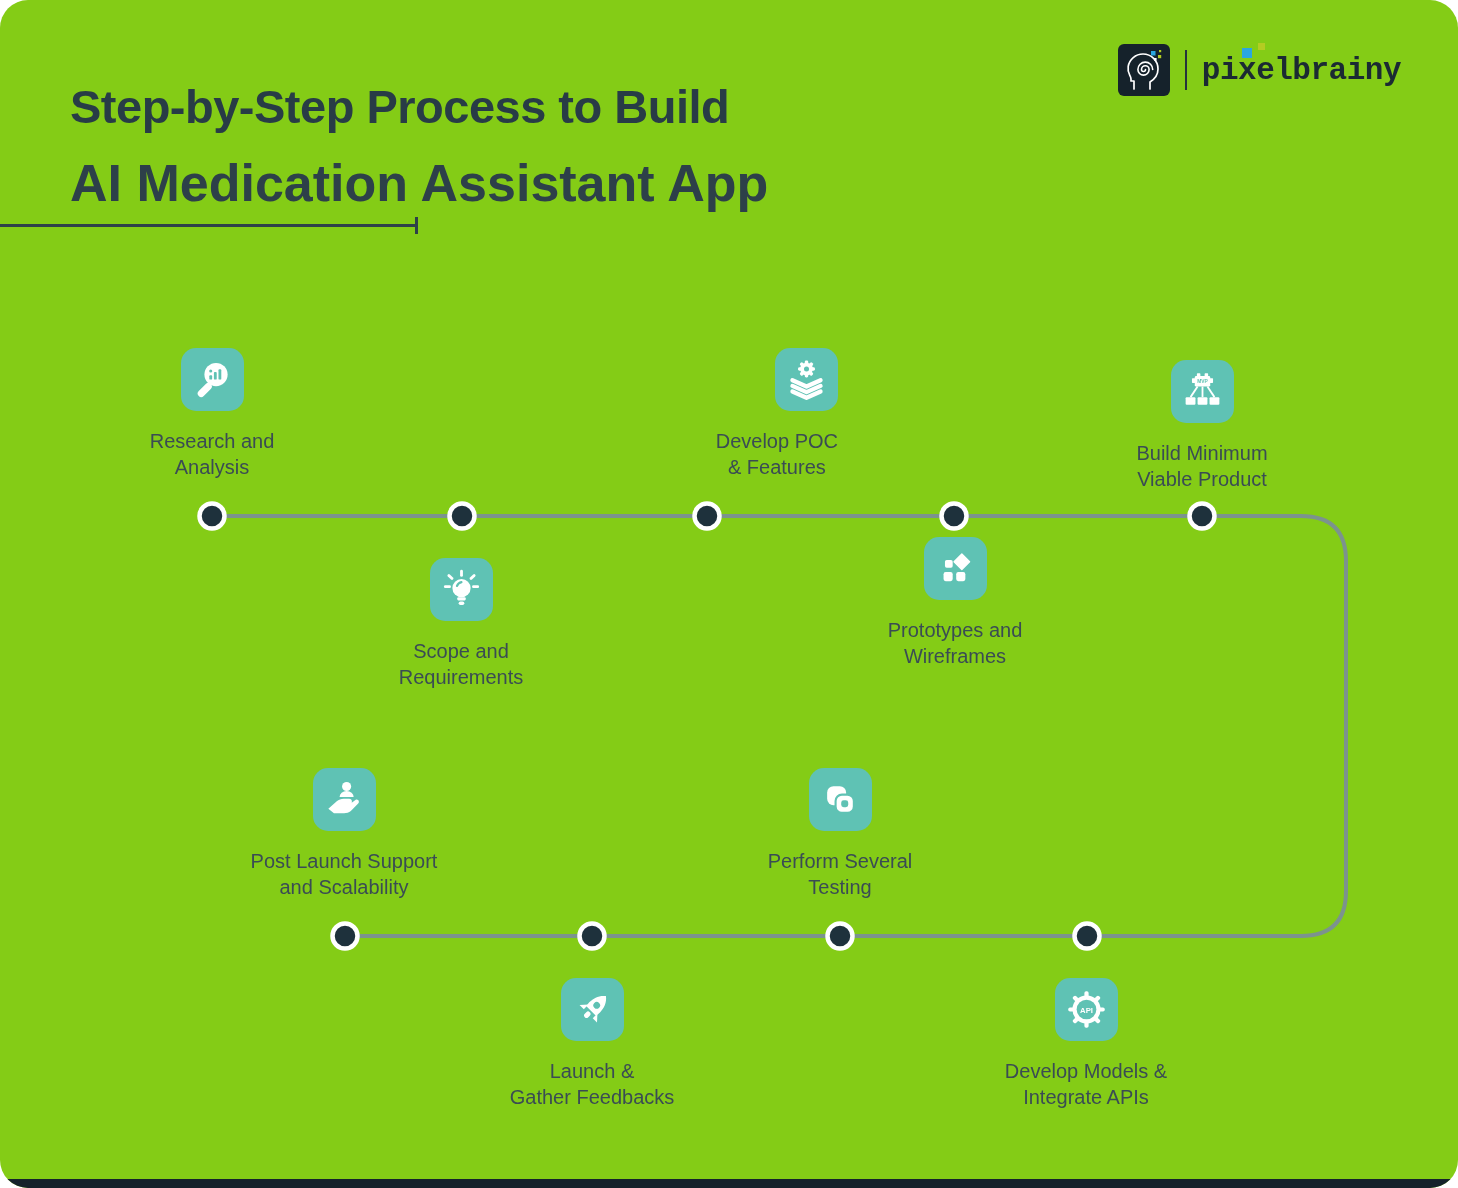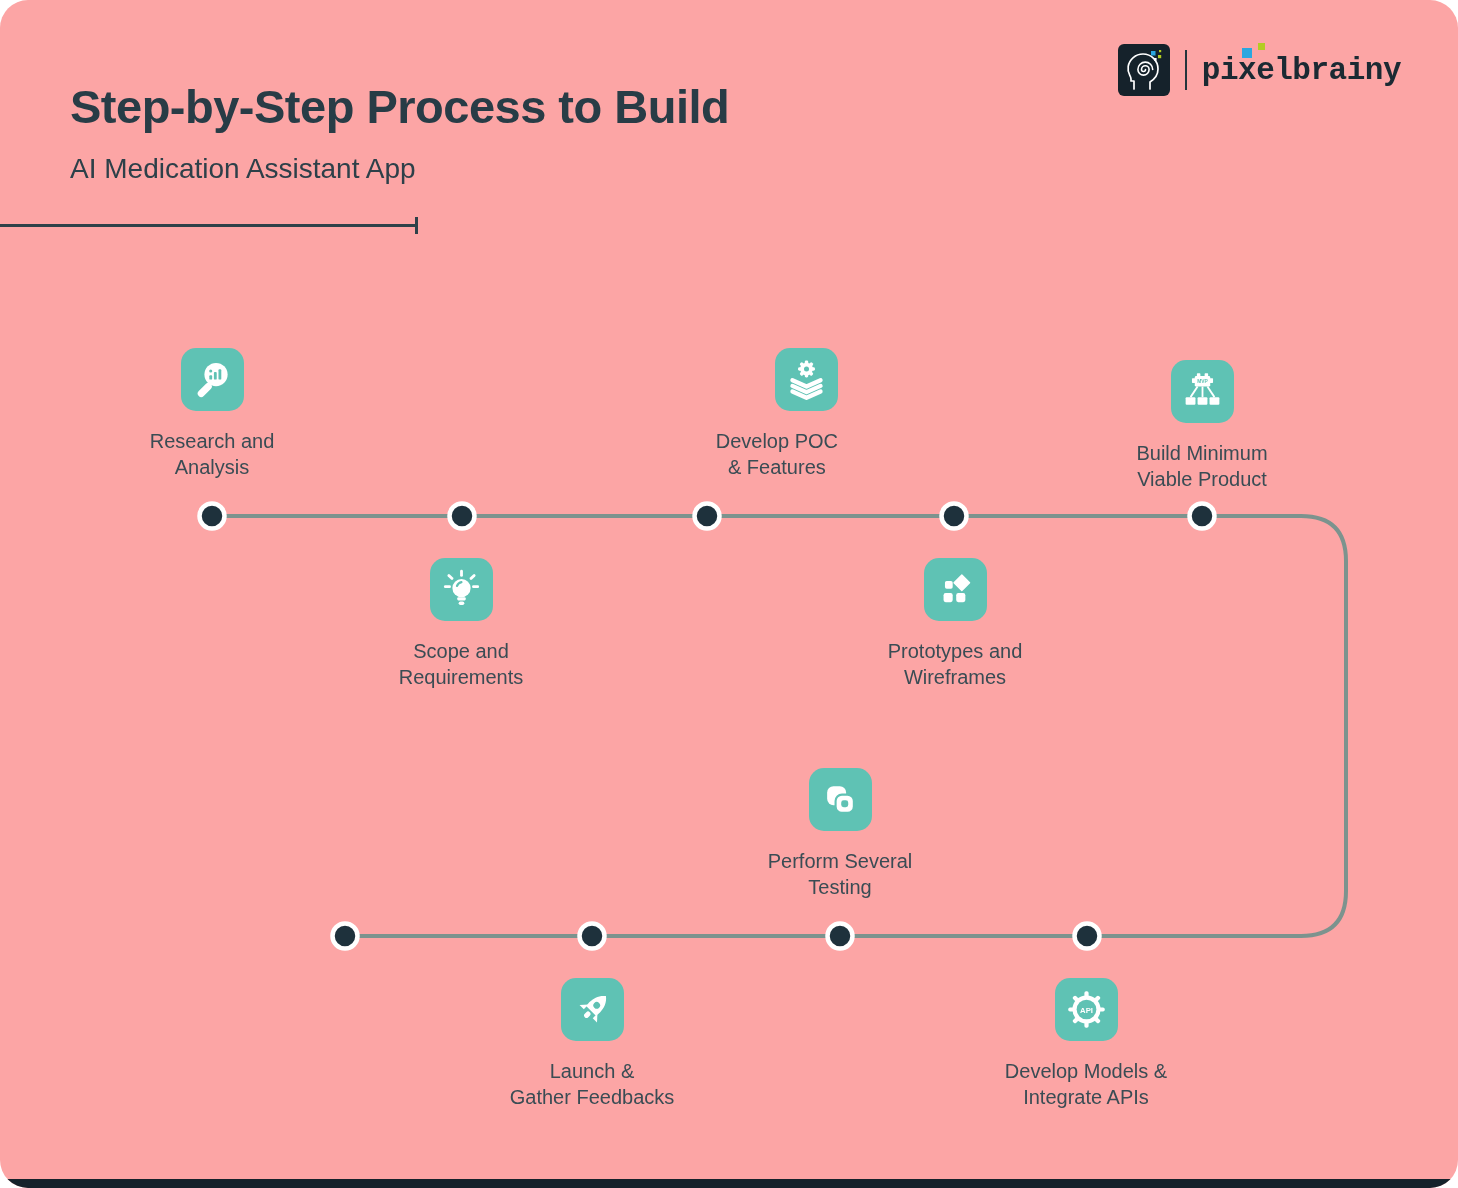--- a/index.html
+++ b/index.html
@@ -1,25 +1,25 @@
 <!DOCTYPE html>
 <html><head>
 <meta charset="utf-8">
 <style>
   * { margin:0; padding:0; box-sizing:border-box; }
   html,body { background:#ffffff; }
   body { width:1458px; height:1188px; font-family:"Liberation Sans", sans-serif; }
   .canvas {
     position:relative; width:1458px; height:1188px;
-    background:#fca5a5; border-radius:28px; overflow:hidden;
+    background:#84cc16; border-radius:28px; overflow:hidden;
   }
   
   .title-block { position:absolute; left:70px; top:78px; color:#283c46; }
   .title-bold { font-size:47px; font-weight:800; letter-spacing:-0.5px; line-height:58px; }
-  .title-regular { font-size:28px; font-weight:400; line-height:54px; margin-top:6px; color:#2d4049; }
+  .title-regular { font-size:52px; font-weight:700; line-height:54px; margin-top:20px; color:#2d4049; }
   .rule { position:absolute; left:0; top:224px; width:417px; height:3px; background:#2e4149; }
   .rule-tick { position:absolute; left:415px; top:217px; width:3px; height:17px; background:#2e4149; }
 
   
   .brand { position:absolute; top:44px; right:57px; display:flex; align-items:center; gap:15px;font-family:Liberation Mono, monospace; }
   .brand-divider { width:2px; height:40px; background:#24343c; }
   .wordmark-wrap { position:relative; }
   .wordmark { font-size:31px; font-weight:800; letter-spacing:-0.5px; color:#1b2a33; }
   .px { position:absolute; }
   .px-blue { left:40px; top:-5px; width:10px; height:10px; background:#2ba7df; }
@@ -167,35 +167,48 @@
         <circle cx="32" cy="30" r="13" fill="#ffffff"></circle>
         <path d="M25.5 27q2-4.5 6.5-5.5" stroke="#5fc2b4" stroke-width="3" fill="none" stroke-linecap="round"></path>
         <rect x="26" y="43" width="12" height="4.5" rx="1.5" fill="#ffffff"></rect>
         <rect x="28" y="49" width="8" height="5" rx="2.5" fill="#ffffff"></rect>
       </svg>
     </div>
     <div class="step-label">Scope and
 Requirements</div>
   </div>
 
-  <div class="step" style="left:825px; top:558px;">
+  <div class="step" style="left:825px; top:537px;">
     <div class="tile">
       <svg viewBox="0 0 64 64">
         <g fill="#ffffff">
           <rect x="17" y="20" width="11" height="11" rx="2.5"></rect>
           <path d="M41 11.5L52 22.5 41 33.5 30 22.5z" stroke="#ffffff" stroke-width="2" stroke-linejoin="round"></path>
           <rect x="15" y="37" width="13" height="13" rx="3"></rect>
           <rect x="33" y="37" width="13" height="13" rx="3"></rect>
         </g>
       </svg>
     </div>
     <div class="step-label">Prototypes and
 Wireframes</div>
   </div>
 
+  <div class="step" style="left:214px; top:768px;">
+    <div class="tile">
+      <svg viewBox="0 0 64 64">
+        <g fill="#ffffff">
+          <circle cx="35" cy="13.5" r="6.5"></circle>
+          <path d="M25 28.5a10 8.5 0 0 1 20 0z"></path>
+          <path d="M9 45l12-10.5c2.7-2.4 6.2-3.7 9.8-3.7h7.7a4 4 0 0 1 0 8h-8.5 9.3l8.2-6.2c1.9-1.4 4.6-.2 4.9 2.1.2 1.2-.3 2.4-1.3 3.2L41 48.5c-2.7 2.1-6.1 3.2-9.5 3.2H17z"></path>
+        </g>
+      </svg>
+    </div>
+    <div class="step-label">Post Launch Support
+and Scalability</div>
+  </div>
 
   <div class="step" style="left:710px; top:768px;">
     <div class="tile">
       <svg viewBox="0 0 64 64">
         <rect x="13" y="13" width="27" height="27" rx="9" fill="#ffffff"></rect>
         <rect x="25" y="25" width="26" height="26" rx="9" fill="#ffffff" stroke="#5fc2b4" stroke-width="3"></rect>
         <rect x="33" y="33" width="10" height="10" rx="3.5" fill="#5fc2b4"></rect>
       </svg>
     </div>
     <div class="step-label">Perform Several

